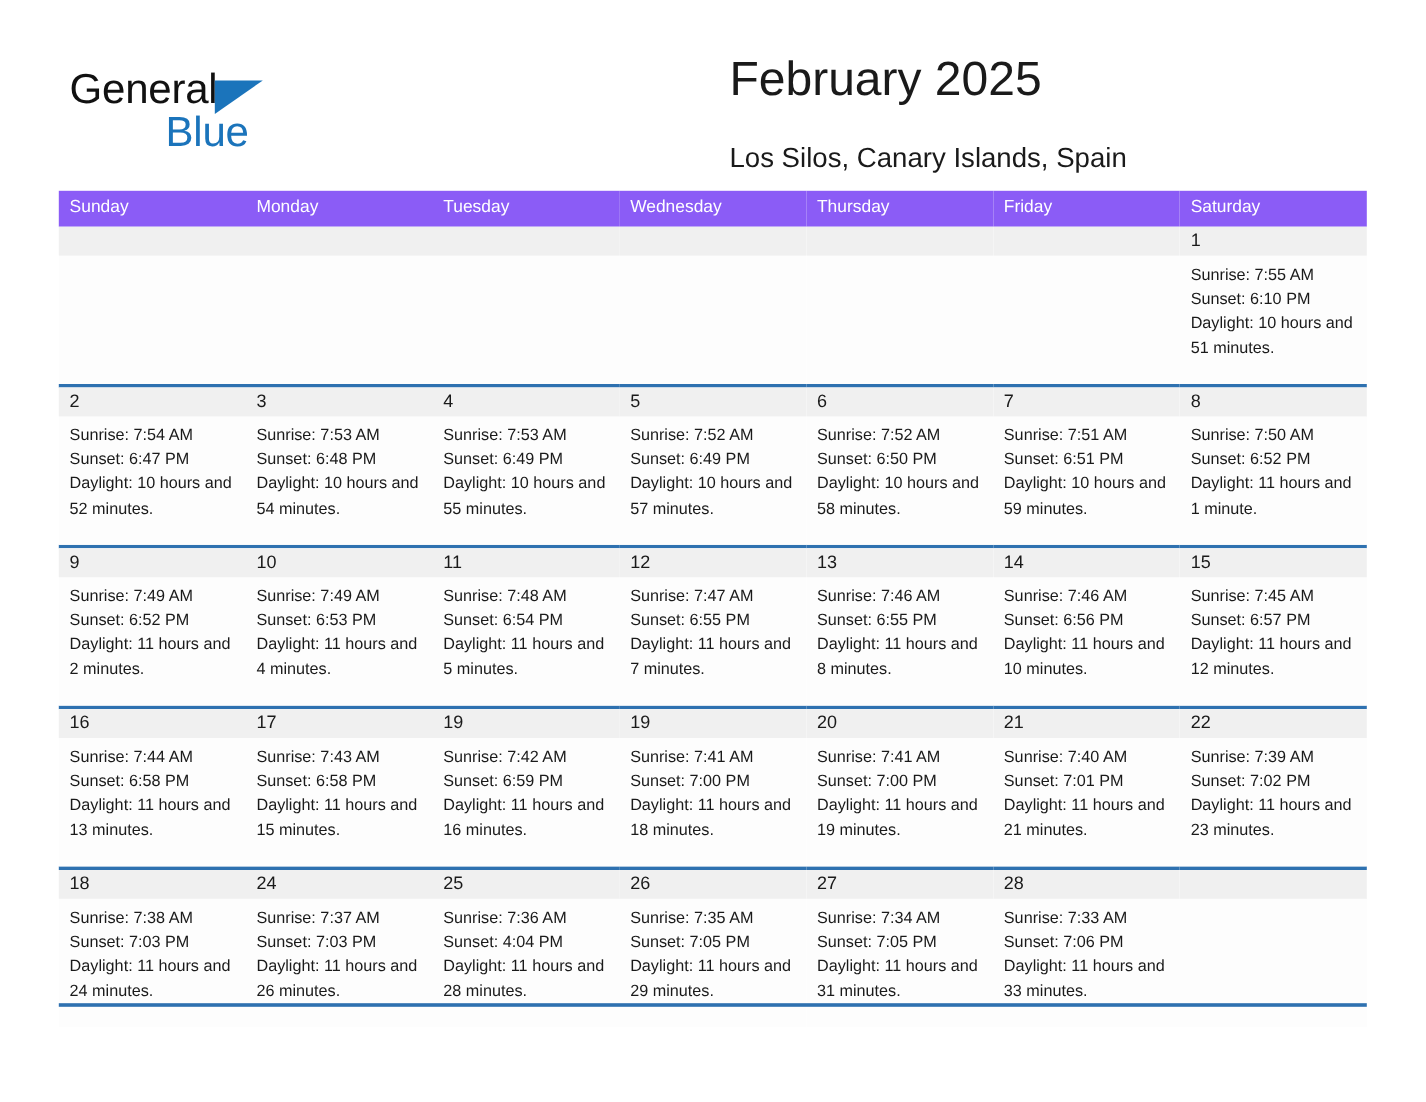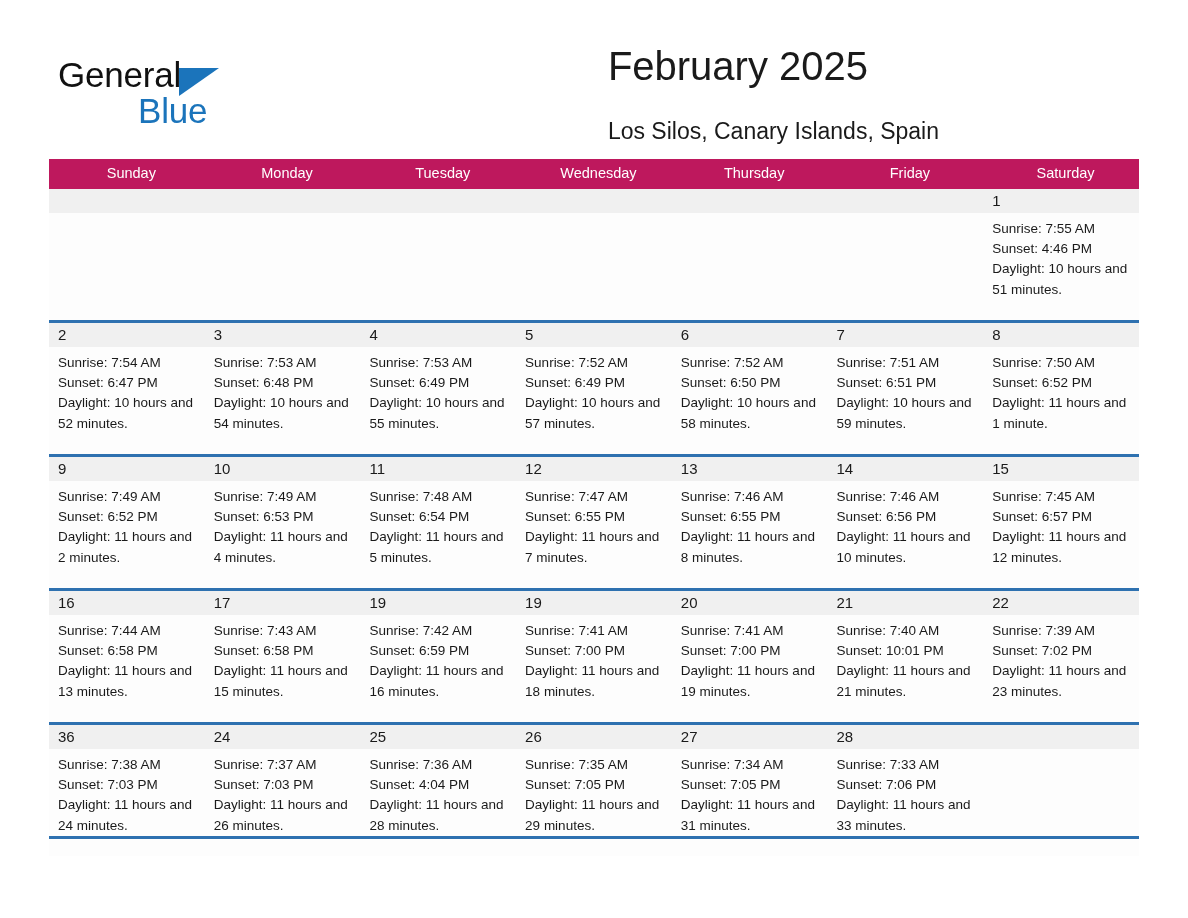--- a/index.html
+++ b/index.html
@@ -94,25 +94,25 @@
     position: absolute;
     left: 49px;
     top: 159px;
     width: 1090px;
     border-collapse: collapse;
     table-layout: fixed;
   }
   .calendar col { width: 155.7px; }
 
   thead th {
-    background: #be185d;
+    background: #8b5cf6;
     color: #ffffff;
     font-size: 14.5px;
     font-weight: normal;
-    text-align: center;
+    text-align: left;
     padding: 6px 0 8px 9px;
     height: 16px;
     vertical-align: middle;
   }
 
   tbody tr.week-row > td {
     border-top: 3px solid #2e71b0;
     vertical-align: top;
     padding: 0;
     height: 131px;
@@ -257,21 +257,21 @@
                 <div></div>
                 <div class="daylight"></div>
               </div>
             </div>
           </td>
         <td>
             <div class="cell">
               <div class="daynum-band">1</div>
               <div class="cell-body">
                 <div>Sunrise: 7:55 AM</div>
-                <div>Sunset: 4:46 PM</div>
+                <div>Sunset: 6:10 PM</div>
                 <div class="daylight">Daylight: 10 hours and 51 minutes.</div>
               </div>
             </div>
           </td>
       </tr>
 
       <tr class="week-row">
         <td>
             <div class="cell">
               <div class="daynum-band">2</div>
@@ -466,41 +466,41 @@
                 <div>Sunset: 7:00 PM</div>
                 <div class="daylight">Daylight: 11 hours and 19 minutes.</div>
               </div>
             </div>
           </td>
         <td>
             <div class="cell">
               <div class="daynum-band">21</div>
               <div class="cell-body">
                 <div>Sunrise: 7:40 AM</div>
-                <div>Sunset: 10:01 PM</div>
+                <div>Sunset: 7:01 PM</div>
                 <div class="daylight">Daylight: 11 hours and 21 minutes.</div>
               </div>
             </div>
           </td>
         <td>
             <div class="cell">
               <div class="daynum-band">22</div>
               <div class="cell-body">
                 <div>Sunrise: 7:39 AM</div>
                 <div>Sunset: 7:02 PM</div>
                 <div class="daylight">Daylight: 11 hours and 23 minutes.</div>
               </div>
             </div>
           </td>
       </tr>
 
       <tr class="week-row">
         <td>
             <div class="cell">
-              <div class="daynum-band">36</div>
+              <div class="daynum-band">18</div>
               <div class="cell-body">
                 <div>Sunrise: 7:38 AM</div>
                 <div>Sunset: 7:03 PM</div>
                 <div class="daylight">Daylight: 11 hours and 24 minutes.</div>
               </div>
             </div>
           </td>
         <td>
             <div class="cell">
               <div class="daynum-band">24</div>

